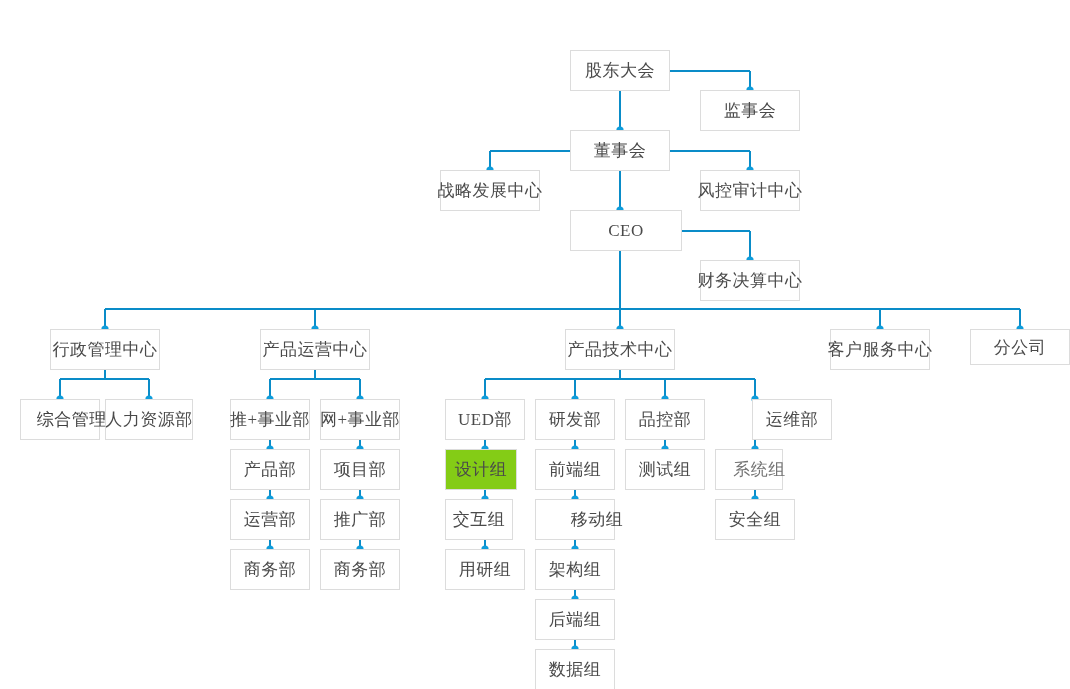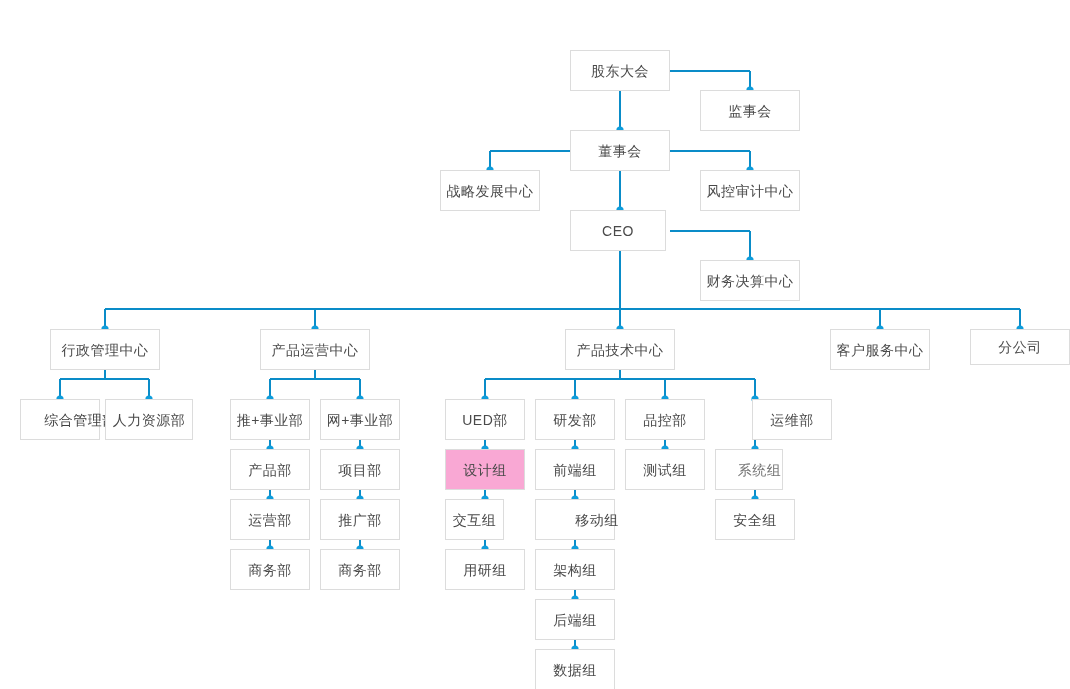--- a/index.html
+++ b/index.html
@@ -25,25 +25,26 @@
   }
   .node {
     position: absolute;
     box-sizing: border-box;
     background: #ffffff;
     border: 1px solid #dcdcdc;
     display: flex;
     align-items: center;
     justify-content: center;
     color: #4a4a4a;
-    font-size: 14px;
+    font-size: 17px;
     line-height: 1;
     letter-spacing: 0.5px;
     white-space: nowrap;
     z-index: 2;
+    font-family: Liberation Serif, serif;
   }
   .node-label {
     pointer-events: none;
   }
 </style>
 </head>
 <body>
 
 <div id="chart-root" style="background: rgb(255, 255, 255);">
   <svg id="edge-layer" width="1070" height="689" viewBox="0 0 1070 689">
@@ -141,21 +142,21 @@
       </div>
       <div class="node" style="left: 570px; top: 130px; width: 100px; height: 41px; border-color: rgb(220, 220, 220); background: rgb(255, 255, 255); color: rgb(74, 74, 74);">
         <span class="node-label">董事会</span>
       </div>
       <div class="node" style="left: 440px; top: 170px; width: 100px; height: 41px; border-color: rgb(220, 220, 220); background: rgb(255, 255, 255); color: rgb(74, 74, 74);">
         <span class="node-label">战略发展中心</span>
       </div>
       <div class="node" style="left: 700px; top: 170px; width: 100px; height: 41px; border-color: rgb(220, 220, 220); background: rgb(255, 255, 255); color: rgb(74, 74, 74);">
         <span class="node-label">风控审计中心</span>
       </div>
-      <div class="node" style="left: 570px; top: 210px; width: 96px; height: 41px; border-color: rgb(220, 220, 220); background: rgb(255, 255, 255); color: rgb(74, 74, 74);">
+      <div class="node" style="left: 570px; top: 210px; width: 112px; height: 41px; border-color: rgb(220, 220, 220); background: rgb(255, 255, 255); color: rgb(74, 74, 74);">
         <span class="node-label">CEO</span>
       </div>
       <div class="node" style="left: 700px; top: 260px; width: 100px; height: 41px; border-color: rgb(220, 220, 220); background: rgb(255, 255, 255); color: rgb(74, 74, 74);">
         <span class="node-label">财务决算中心</span>
       </div>
       <div class="node" style="left: 50px; top: 329px; width: 110px; height: 41px; border-color: rgb(220, 220, 220); background: rgb(255, 255, 255); color: rgb(74, 74, 74);">
         <span class="node-label">行政管理中心</span>
       </div>
       <div class="node" style="left: 260px; top: 329px; width: 110px; height: 41px; border-color: rgb(220, 220, 220); background: rgb(255, 255, 255); color: rgb(74, 74, 74);">
         <span class="node-label">产品运营中心</span>
@@ -195,24 +196,24 @@
       </div>
       <div class="node" style="left: 320px; top: 499px; width: 80px; height: 41px; border-color: rgb(220, 220, 220); background: rgb(255, 255, 255); color: rgb(74, 74, 74);">
         <span class="node-label">推广部</span>
       </div>
       <div class="node" style="left: 320px; top: 549px; width: 80px; height: 41px; border-color: rgb(220, 220, 220); background: rgb(255, 255, 255); color: rgb(74, 74, 74);">
         <span class="node-label">商务部</span>
       </div>
       <div class="node" style="left: 445px; top: 399px; width: 80px; height: 41px; border-color: rgb(220, 220, 220); background: rgb(255, 255, 255); color: rgb(74, 74, 74);">
         <span class="node-label">UED部</span>
       </div>
-      <div class="node" style="left: 445px; top: 449px; width: 80px; height: 41px; border-color: rgb(220, 220, 220); background: #f9a8d4; color: rgb(74, 74, 74);">
+      <div class="node" style="left: 445px; top: 449px; width: 72px; height: 41px; border-color: rgb(220, 220, 220); background: #84cc16; color: rgb(74, 74, 74);">
         <span class="node-label">设计组</span>
       </div>
-      <div class="node" style="left: 445px; top: 499px; width: 59px; height: 41px; border-color: rgb(220, 220, 220); background: rgb(255, 255, 255); color: rgb(74, 74, 74);">
+      <div class="node" style="left: 445px; top: 499px; width: 68px; height: 41px; border-color: rgb(220, 220, 220); background: rgb(255, 255, 255); color: rgb(74, 74, 74);">
         <span class="node-label">交互组</span>
       </div>
       <div class="node" style="left: 445px; top: 549px; width: 80px; height: 41px; border-color: rgb(220, 220, 220); background: rgb(255, 255, 255); color: rgb(74, 74, 74);">
         <span class="node-label">用研组</span>
       </div>
       <div class="node" style="left: 535px; top: 399px; width: 80px; height: 41px; border-color: rgb(220, 220, 220); background: rgb(255, 255, 255); color: rgb(74, 74, 74);">
         <span class="node-label">研发部</span>
       </div>
       <div class="node" style="left: 535px; top: 449px; width: 80px; height: 41px; border-color: rgb(220, 220, 220); background: rgb(255, 255, 255); color: rgb(74, 74, 74);">
         <span class="node-label">前端组</span>

